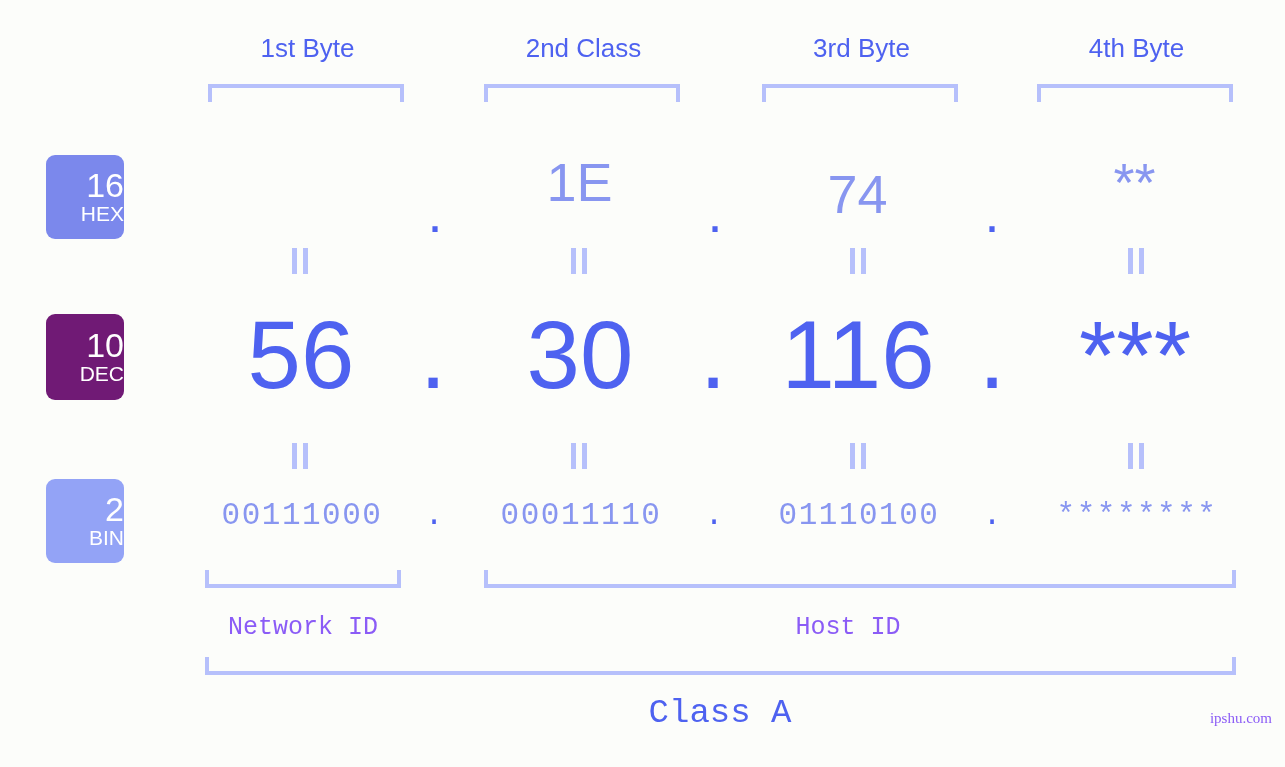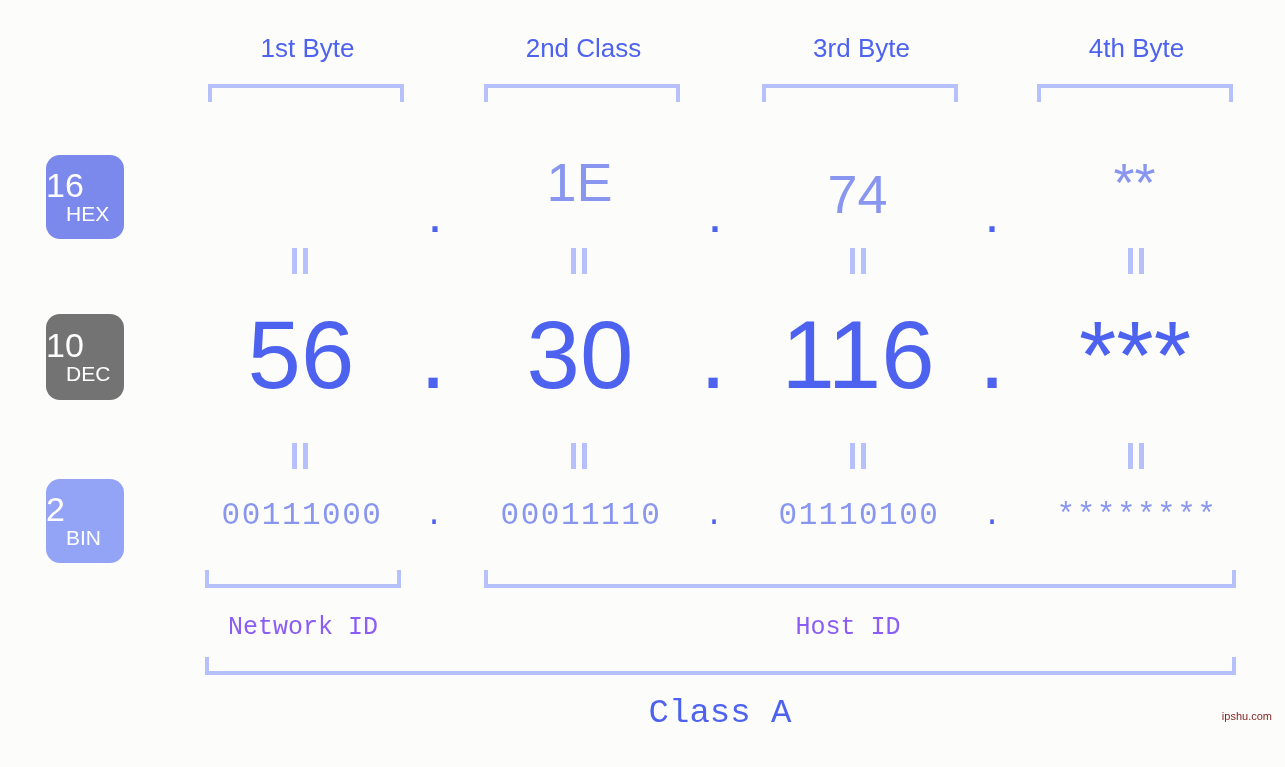--- a/index.html
+++ b/index.html
@@ -41,44 +41,44 @@
     border-left:4px solid #b6c0fb;
     border-right:4px solid #b6c0fb;
     box-sizing:border-box;
   }
 
   
   .badge{
     position:absolute;
     left:46px;
     width:78px;
-    border-radius:14px;
+    border-radius:9px;
     color:#ffffff;
     text-align:center;
     display:flex;
     flex-direction:column;
     justify-content:center;
-    align-items:flex-start;
+    align-items:flex-end;
     box-sizing:border-box;
   }
   .badge .num{
     font-size:34px;
     line-height:34px;
     font-weight:400;
     font-family:"Liberation Sans", sans-serif;
   }
   .badge .nm{
     font-size:21px;
     line-height:24px;
     font-weight:400;
     font-family:"Liberation Sans", sans-serif;
     margin-left:20px;
   }
   #badge-hex{top:155px;height:84px;background:#7b88ec;}
-  #badge-dec{top:314px;height:86px;background:#737373;}
+  #badge-dec{top:314px;height:86px;background:#701a75;}
   #badge-bin{top:479px;height:84px;background:#93a3f6;}
 
   
   .hex-val{
     position:absolute;
     top:152px;
     font-size:54px;
     line-height:60px;
     color:#8896f0;
     text-align:center;
@@ -164,23 +164,23 @@
     font-size:34px;
     color:#4e62f0;
     font-family:"Liberation Mono", monospace;
     text-align:center;
     white-space:nowrap;
   }
   .watermark{
     position:absolute;
     right:13px;
     top:710px;
-    font-size:11px;
-    color:#7f1d1d;
-    font-family:Liberation Sans, sans-serif;
+    font-size:15px;
+    color:#8b5cf6;
+    font-family:Liberation Serif, serif;
     white-space:nowrap;
   }
 </style>
 </head>
 <body>
 
 <div class="stage">
 
   <div class="byte-label" style="left:210px;width:195px;">1st Byte</div>
   <div class="byte-label" style="left:486px;width:195px;">2nd Class</div>

